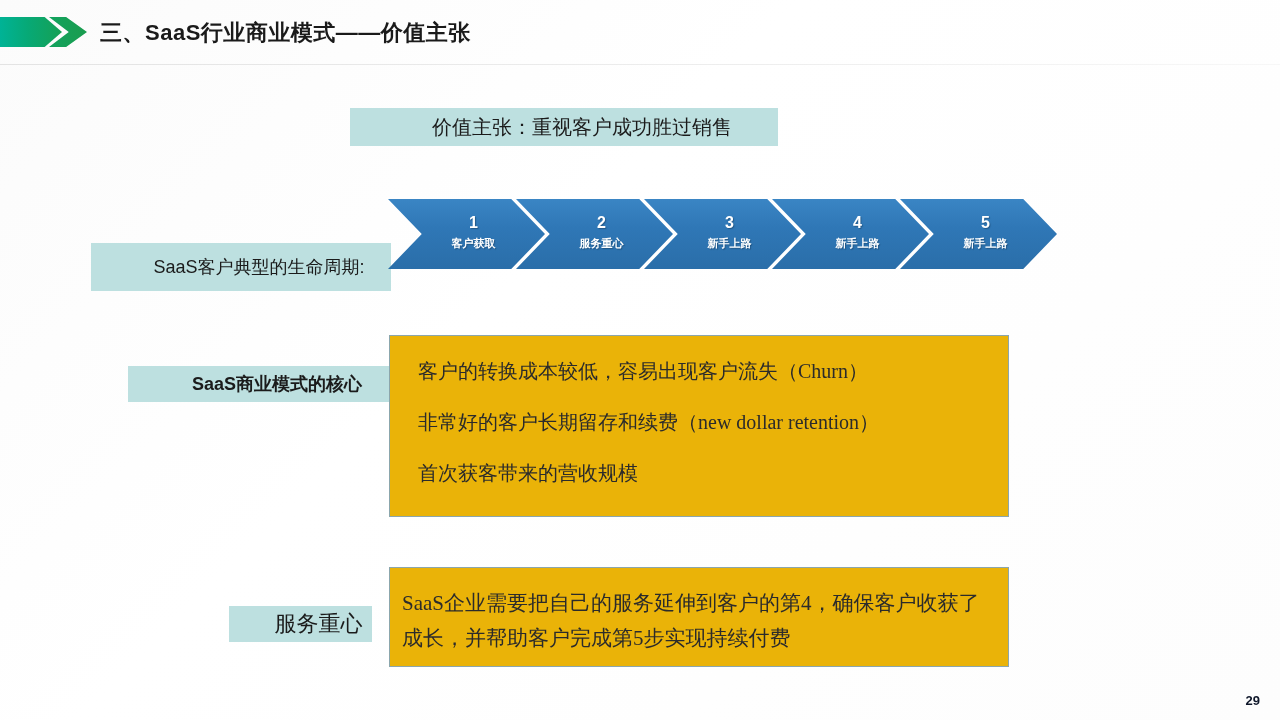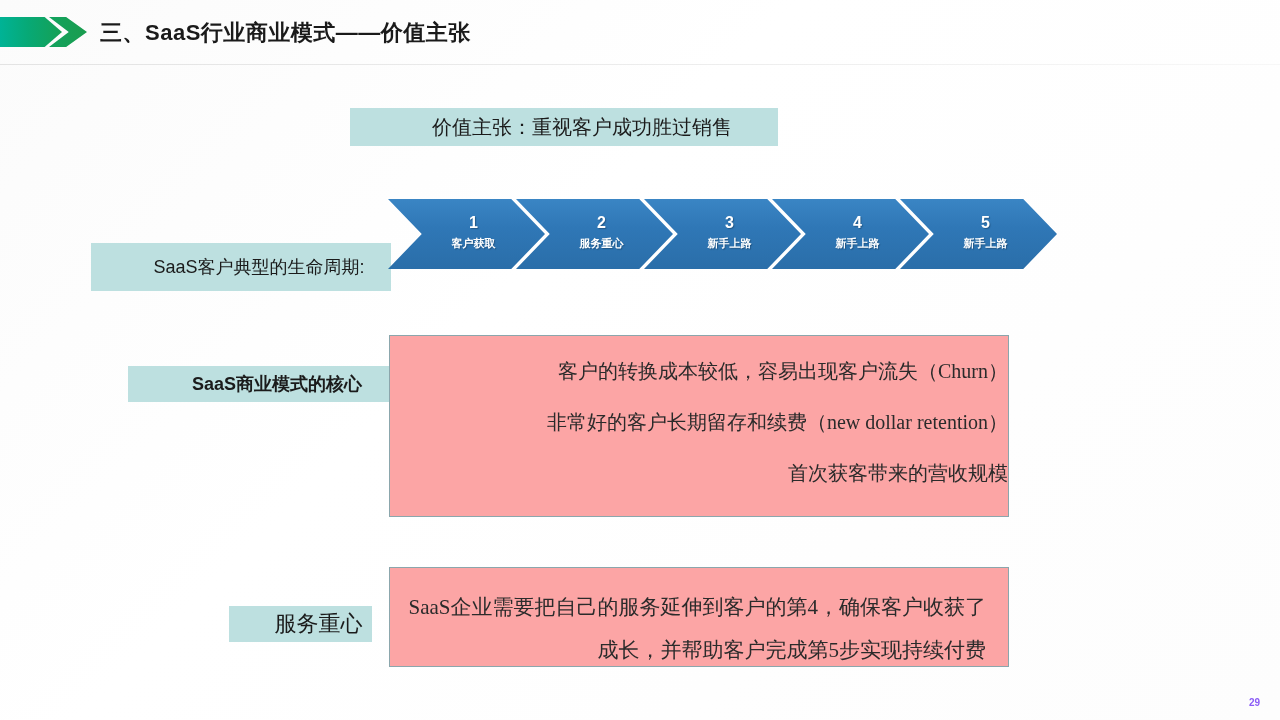--- a/index.html
+++ b/index.html
@@ -146,24 +146,23 @@
     font-size: 11px;
     font-weight: bold;
     line-height: 22px;
     margin-left: 14px;
     text-shadow: 1px 1px 1px rgba(20,50,80,0.45);
   }
 
   
   .textbox {
     position: absolute;
-    background: #fca5a5;
+    background: #eab308;
     border: 1.5px solid #8ba6ac;
     box-sizing: border-box;
-    text-align: right;
   }
   #core-box {
     left: 389px;
     top: 335px;
     width: 620px;
     height: 182px;
     padding: 22px 0 0 28px;
   }
   #core-box .line {
     font-family: "Liberation Serif", "DejaVu Serif", serif;
@@ -177,31 +176,31 @@
     left: 389px;
     top: 567px;
     width: 620px;
     height: 100px;
     padding: 18px 22px 0 12px;
   }
   #focus-box .para {
     font-family: "Liberation Serif", "DejaVu Serif", serif;
     font-size: 21px;
     color: #2b2b2b;
-    line-height: 43px;
+    line-height: 35px;
   }
 
   
   .page-number {
     position: absolute;
     right: 20px;
     bottom: 12px;
-    font-size: 10px;
-    font-weight: bold;
-    color: #8b5cf6;
+    font-size: 13px;
+    font-weight: bold;
+    color: #0f172a;
   }
 </style>
 </head>
 <body>
 
 <div class="header">
   <div class="header-arrow-wrap">
     <div class="header-arrow"></div>
     <div class="header-chevron"></div>
   </div>

